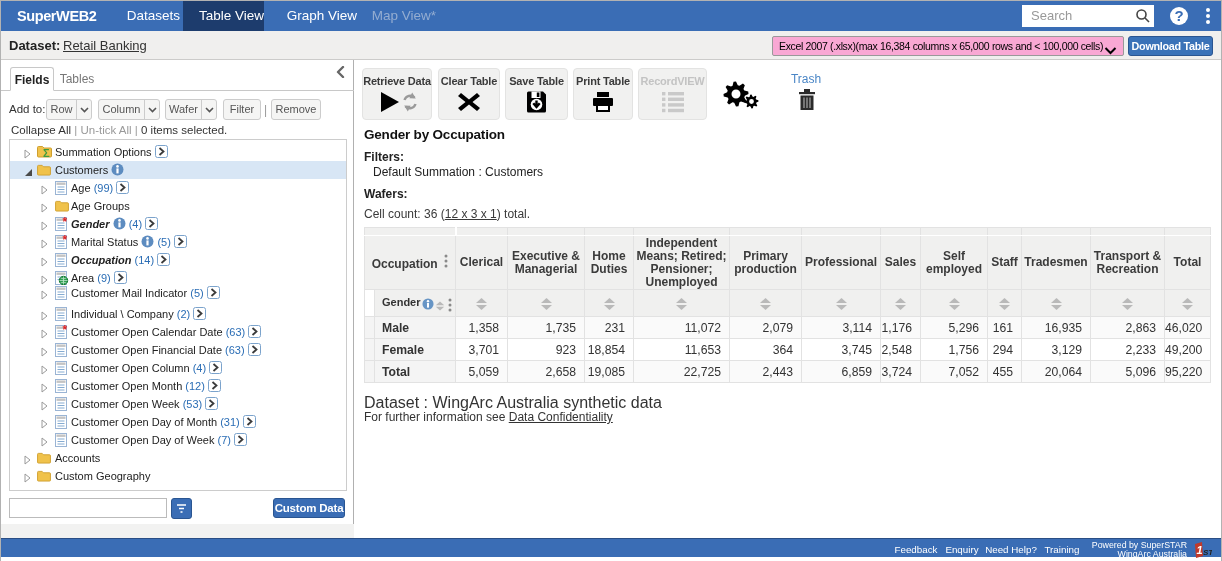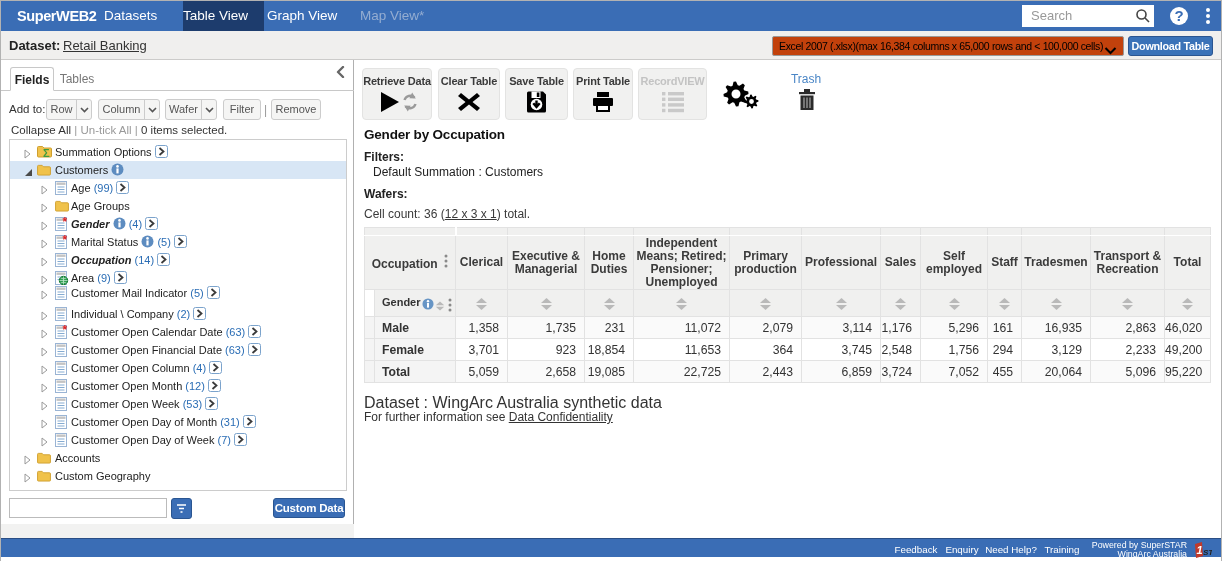--- a/index.html
+++ b/index.html
@@ -3,37 +3,37 @@
 <meta charset="utf-8">
 <style>
 * { margin:0; padding:0; box-sizing:border-box; }
 html,body { width:1222px; height:561px; overflow:hidden; }
 body { font-family:"Liberation Sans", sans-serif; position:relative; background:#fff; }
 #page { position:absolute; left:0; top:0; width:1222px; height:561px; border:1px solid #b2b2b2; border-bottom:none; }
 
 
 #navbar { position:absolute; left:0; top:0; width:1220px; height:30px; background:#3a6db5; }
 #logo { position:absolute; left:16px; top:0; height:30px; line-height:30px; color:#fff; font-size:14.5px; font-weight:bold; letter-spacing:-0.4px; }
-.navtab { position:absolute; top:0; height:30px; line-height:30px; color:#fff; font-size:13.5px; text-align:left; }
+.navtab { position:absolute; top:0; height:30px; line-height:30px; color:#fff; font-size:13.5px; text-align:right; }
 #tab-datasets { left:103px; width:76px; }
 #tab-tableview { left:182px; width:81px; background:#1d3c6d; }
 #tab-graphview { left:266px; width:90px; }
 #tab-mapview { left:359px; width:76px; color:#94add1; }
 #searchbox { position:absolute; left:1021px; top:4px; width:132px; height:22px; background:#fff; border-radius:0; }
 #searchbox .ph { position:absolute; left:9px; top:0; line-height:22px; color:#999; font-size:13px; }
 #searchbox svg { position:absolute; right:3px; top:3px; }
 #helpicon { position:absolute; left:1169px; top:6px; width:18px; height:18px; background:#fff; border-radius:50%; color:#3a6db5; font-weight:bold; font-size:15px; text-align:center; line-height:18px; }
 #kebab { position:absolute; left:1205px; top:7px; width:4px; }
 #kebab div { width:4px; height:4px; border-radius:50%; background:#fff; margin-bottom:2px; }
 
 
 #databar { position:absolute; left:0; top:30px; width:1220px; height:29px; background:#f0efee; border-bottom:1px solid #cccbca; }
 #databar .lbl { position:absolute; left:8px; top:7px; font-size:13px; font-weight:bold; color:#222; }
 #databar .dslink { position:absolute; left:62px; top:7px; font-size:13px; color:#333; text-decoration:underline; }
-#excelsel { position:absolute; left:771px; top:5px; width:352px; height:20px; background:#c2410c; border:1px solid #999; border-radius:2px; font-size:10.5px; color:#000; line-height:19px; padding-left:6px; padding-right:22px; white-space:nowrap; letter-spacing:-0.35px; overflow:hidden; }
+#excelsel { position:absolute; left:771px; top:5px; width:352px; height:20px; background:#f9a8d4; border:1px solid #999; border-radius:2px; font-size:10.5px; color:#000; line-height:19px; padding-left:6px; padding-right:22px; white-space:nowrap; letter-spacing:-0.35px; overflow:hidden; }
 #excelsel .chev { position:absolute; right:6px; top:5px; }
 #dlbtn { position:absolute; left:1127px; top:5px; width:85px; height:20px; background:#3a72b8; border:1px solid #2a5591; border-radius:3px; color:#fff; font-size:10.8px; font-weight:bold; text-align:center; line-height:18px; letter-spacing:-0.3px; }
 
 
 #sidebar { position:absolute; left:0; top:59px; width:353px; height:478px; background:#fff; border-right:1px solid #b0b0b0; }
 #sidebarstrip { position:absolute; left:0; top:523px; width:353px; height:14px; background:#f2f2f1; }
 #collapsebtn { position:absolute; left:334px; top:4px; color:#666; }
 .ptab { position:absolute; top:7px; height:24px; line-height:24px; font-size:12px; text-align:center; }
 #tab-fields { left:9px; width:44px; border:1px solid #c8c8c8; border-bottom:1px solid #fff; background:#fff; border-radius:3px 3px 0 0; font-weight:bold; color:#222; z-index:2; }
 #tab-tables { left:56px; width:40px; color:#777; }

